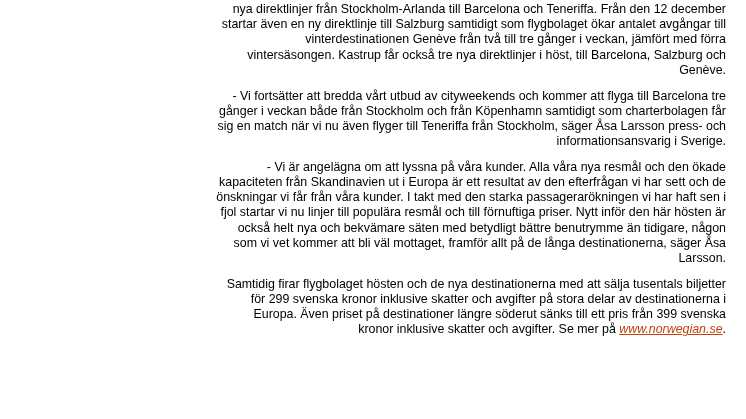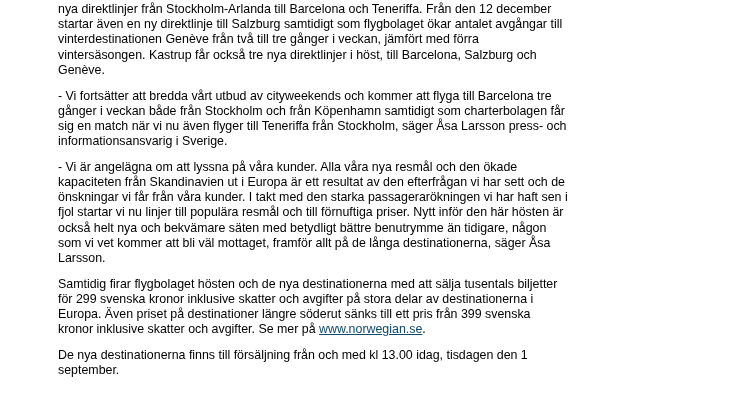--- a/index.html
+++ b/index.html
@@ -11,22 +11,23 @@
     height: 419px;
     overflow: hidden;
     background: #ffffff;
     font-family: "Liberation Sans", sans-serif;
     font-size: 12.4px;
     line-height: 15.2px;
     color: #000000;
   }
   .doc {
     box-sizing: border-box;
-    padding: 2px 0 0 58px;
+    padding: 2px 0 0 76px;
     width: 726px;
+    text-align: right;
   }
   .doc p {
     margin: 0 0 10.5px 0;
     white-space: pre-line;
   }
   a.link {
     color: #0000ee;
     text-decoration: underline;
     cursor: pointer;
   }
@@ -51,17 +52,15 @@
 kapaciteten från Skandinavien ut i Europa är ett resultat av den efterfrågan vi har sett och de
 önskningar vi får från våra kunder. I takt med den starka passagerarökningen vi har haft sen i
 fjol startar vi nu linjer till populära resmål och till förnuftiga priser. Nytt inför den här hösten är
 också helt nya och bekvämare säten med betydligt bättre benutrymme än tidigare, någon
 som vi vet kommer att bli väl mottaget, framför allt på de långa destinationerna, säger Åsa
 Larsson.</p>
 
   <p><span>Samtidig firar flygbolaget hösten och de nya destinationerna med att sälja tusentals biljetter
 för 299 svenska kronor inklusive skatter och avgifter på stora delar av destinationerna i
 Europa. Även priset på destinationer längre söderut sänks till ett pris från 399 svenska
-kronor inklusive skatter och avgifter. Se mer på </span><a href="#" class="link" style="color: #0c4a6e;">www.norwegian.se</a><span>.</span></p>
+kronor inklusive skatter och avgifter. Se mer på </span><a href="#" class="link" style="color: #c2410c; font-style: italic;">www.norwegian.se</a><span>.</span></p>
 
-  <p>De nya destinationerna finns till försäljning från och med kl 13.00 idag, tisdagen den 1
-september.</p>
 </div>
 
 </body></html>

